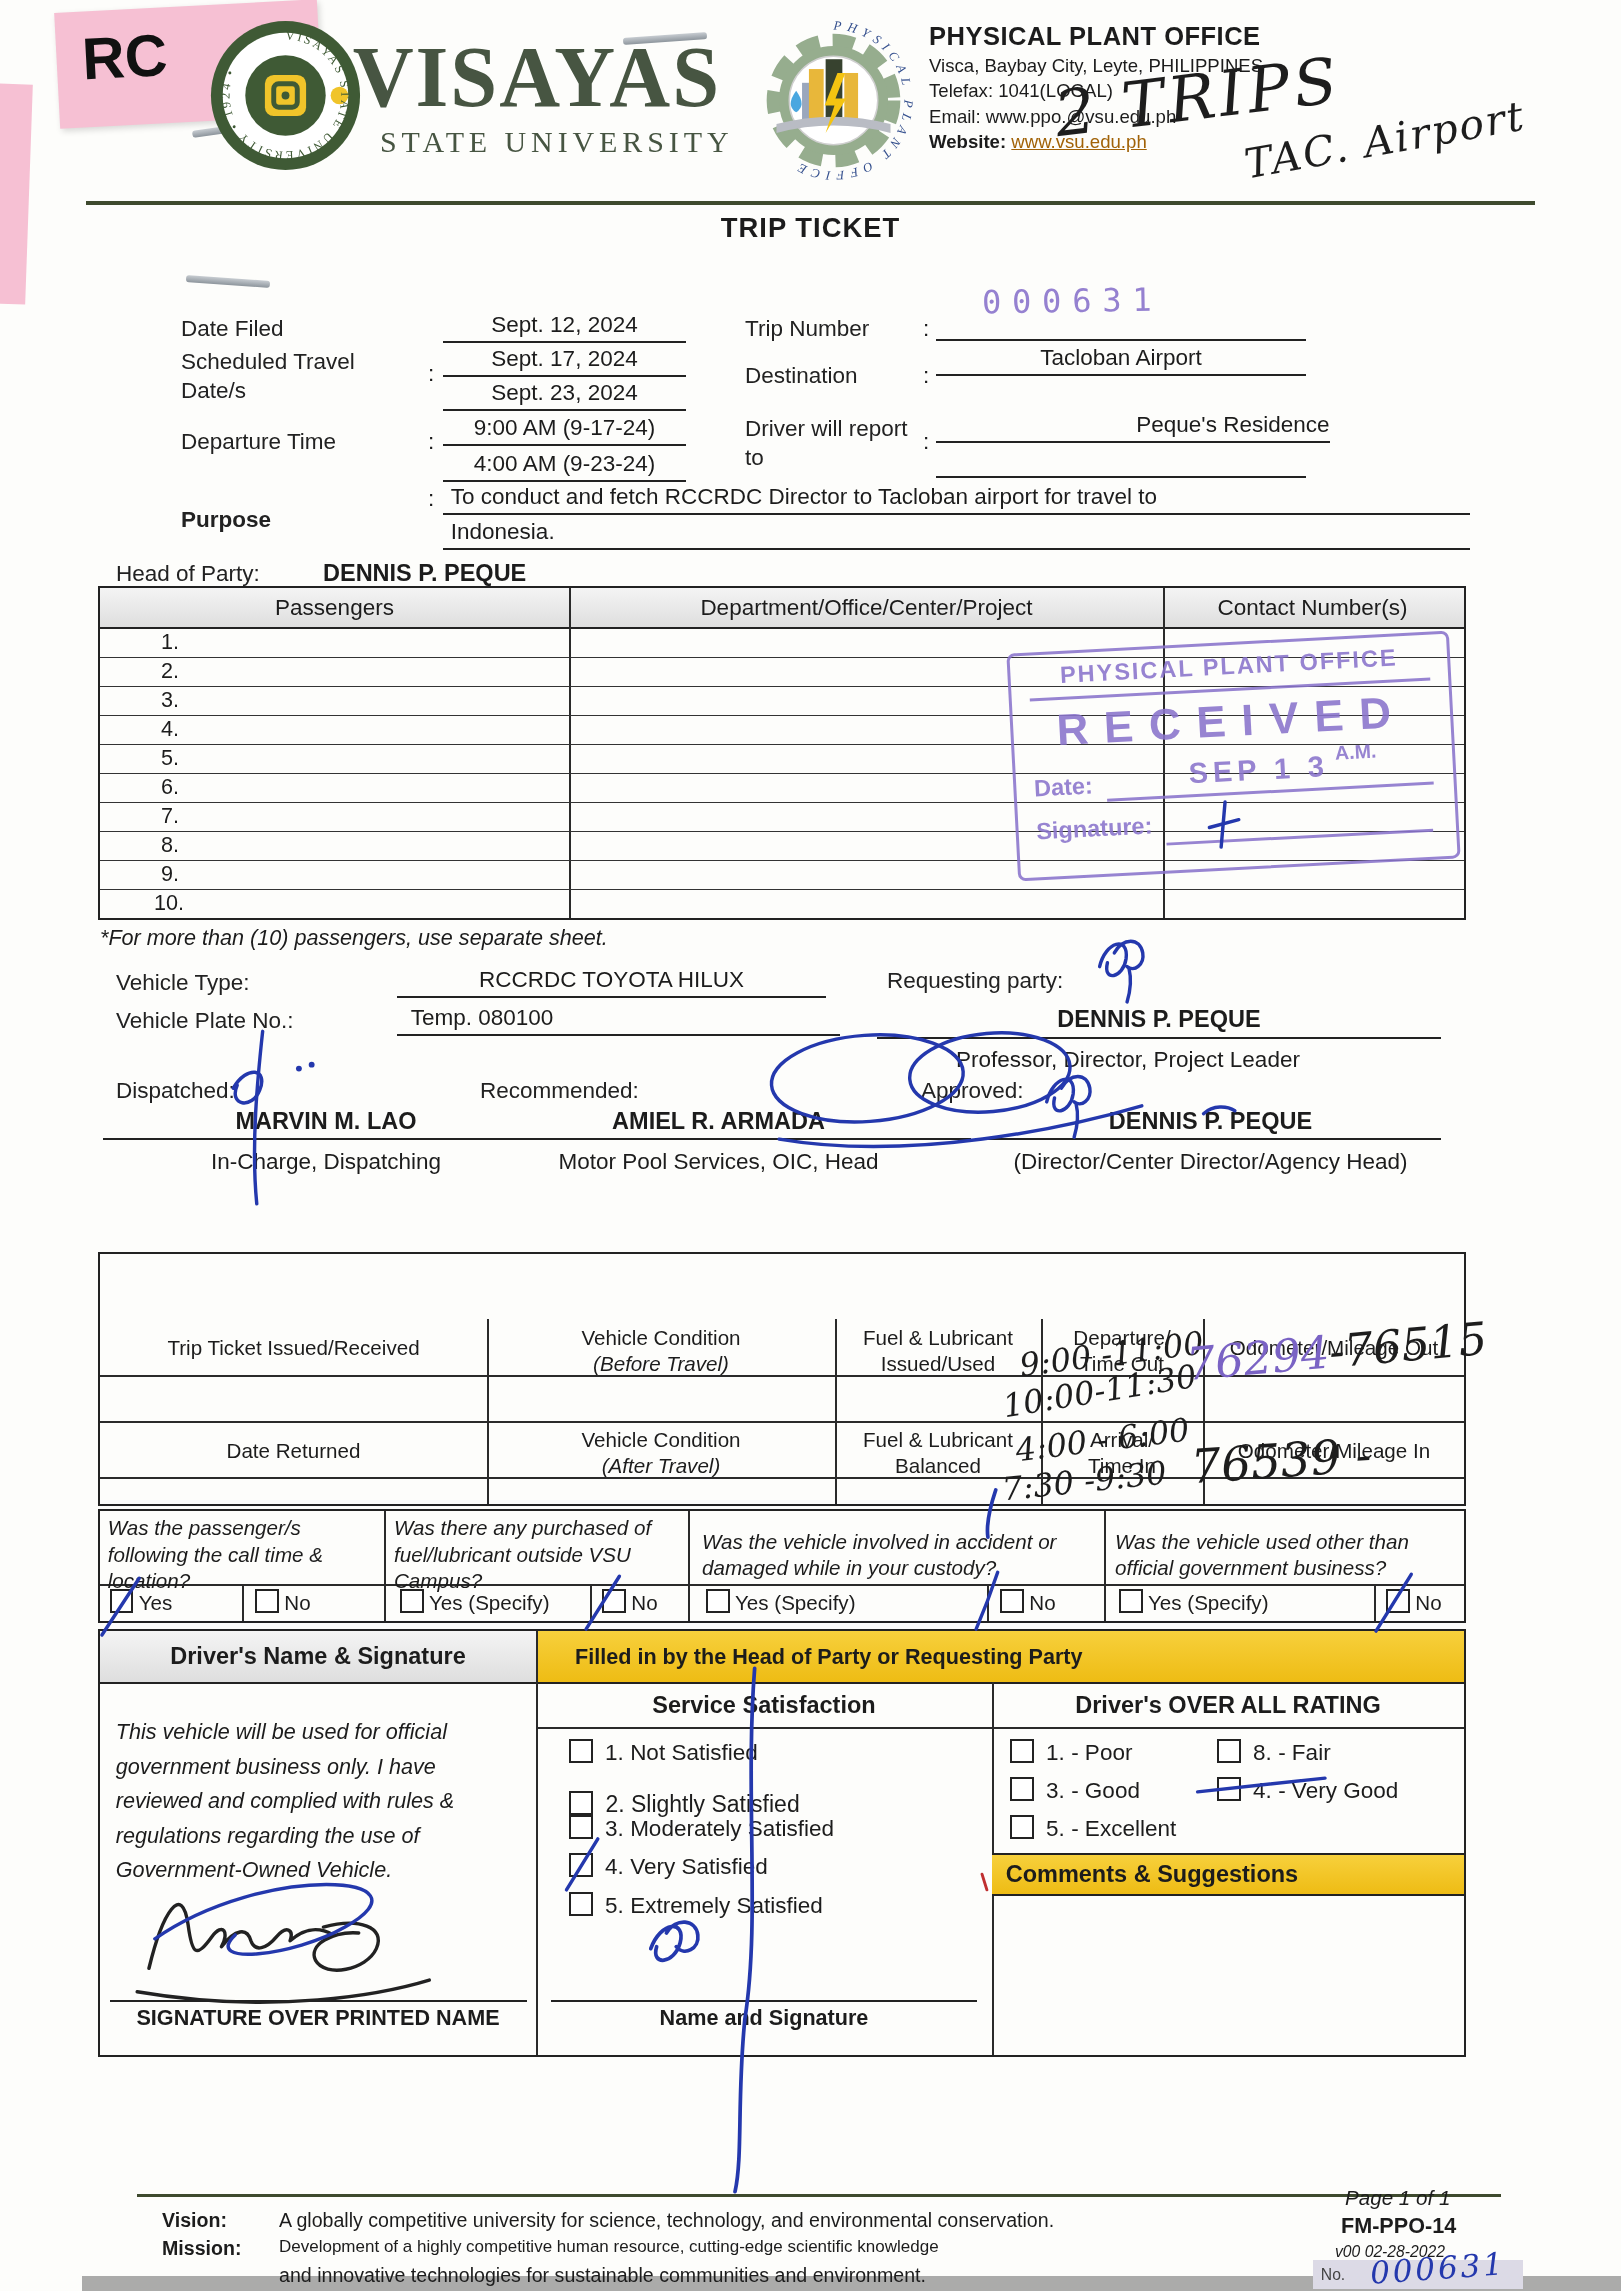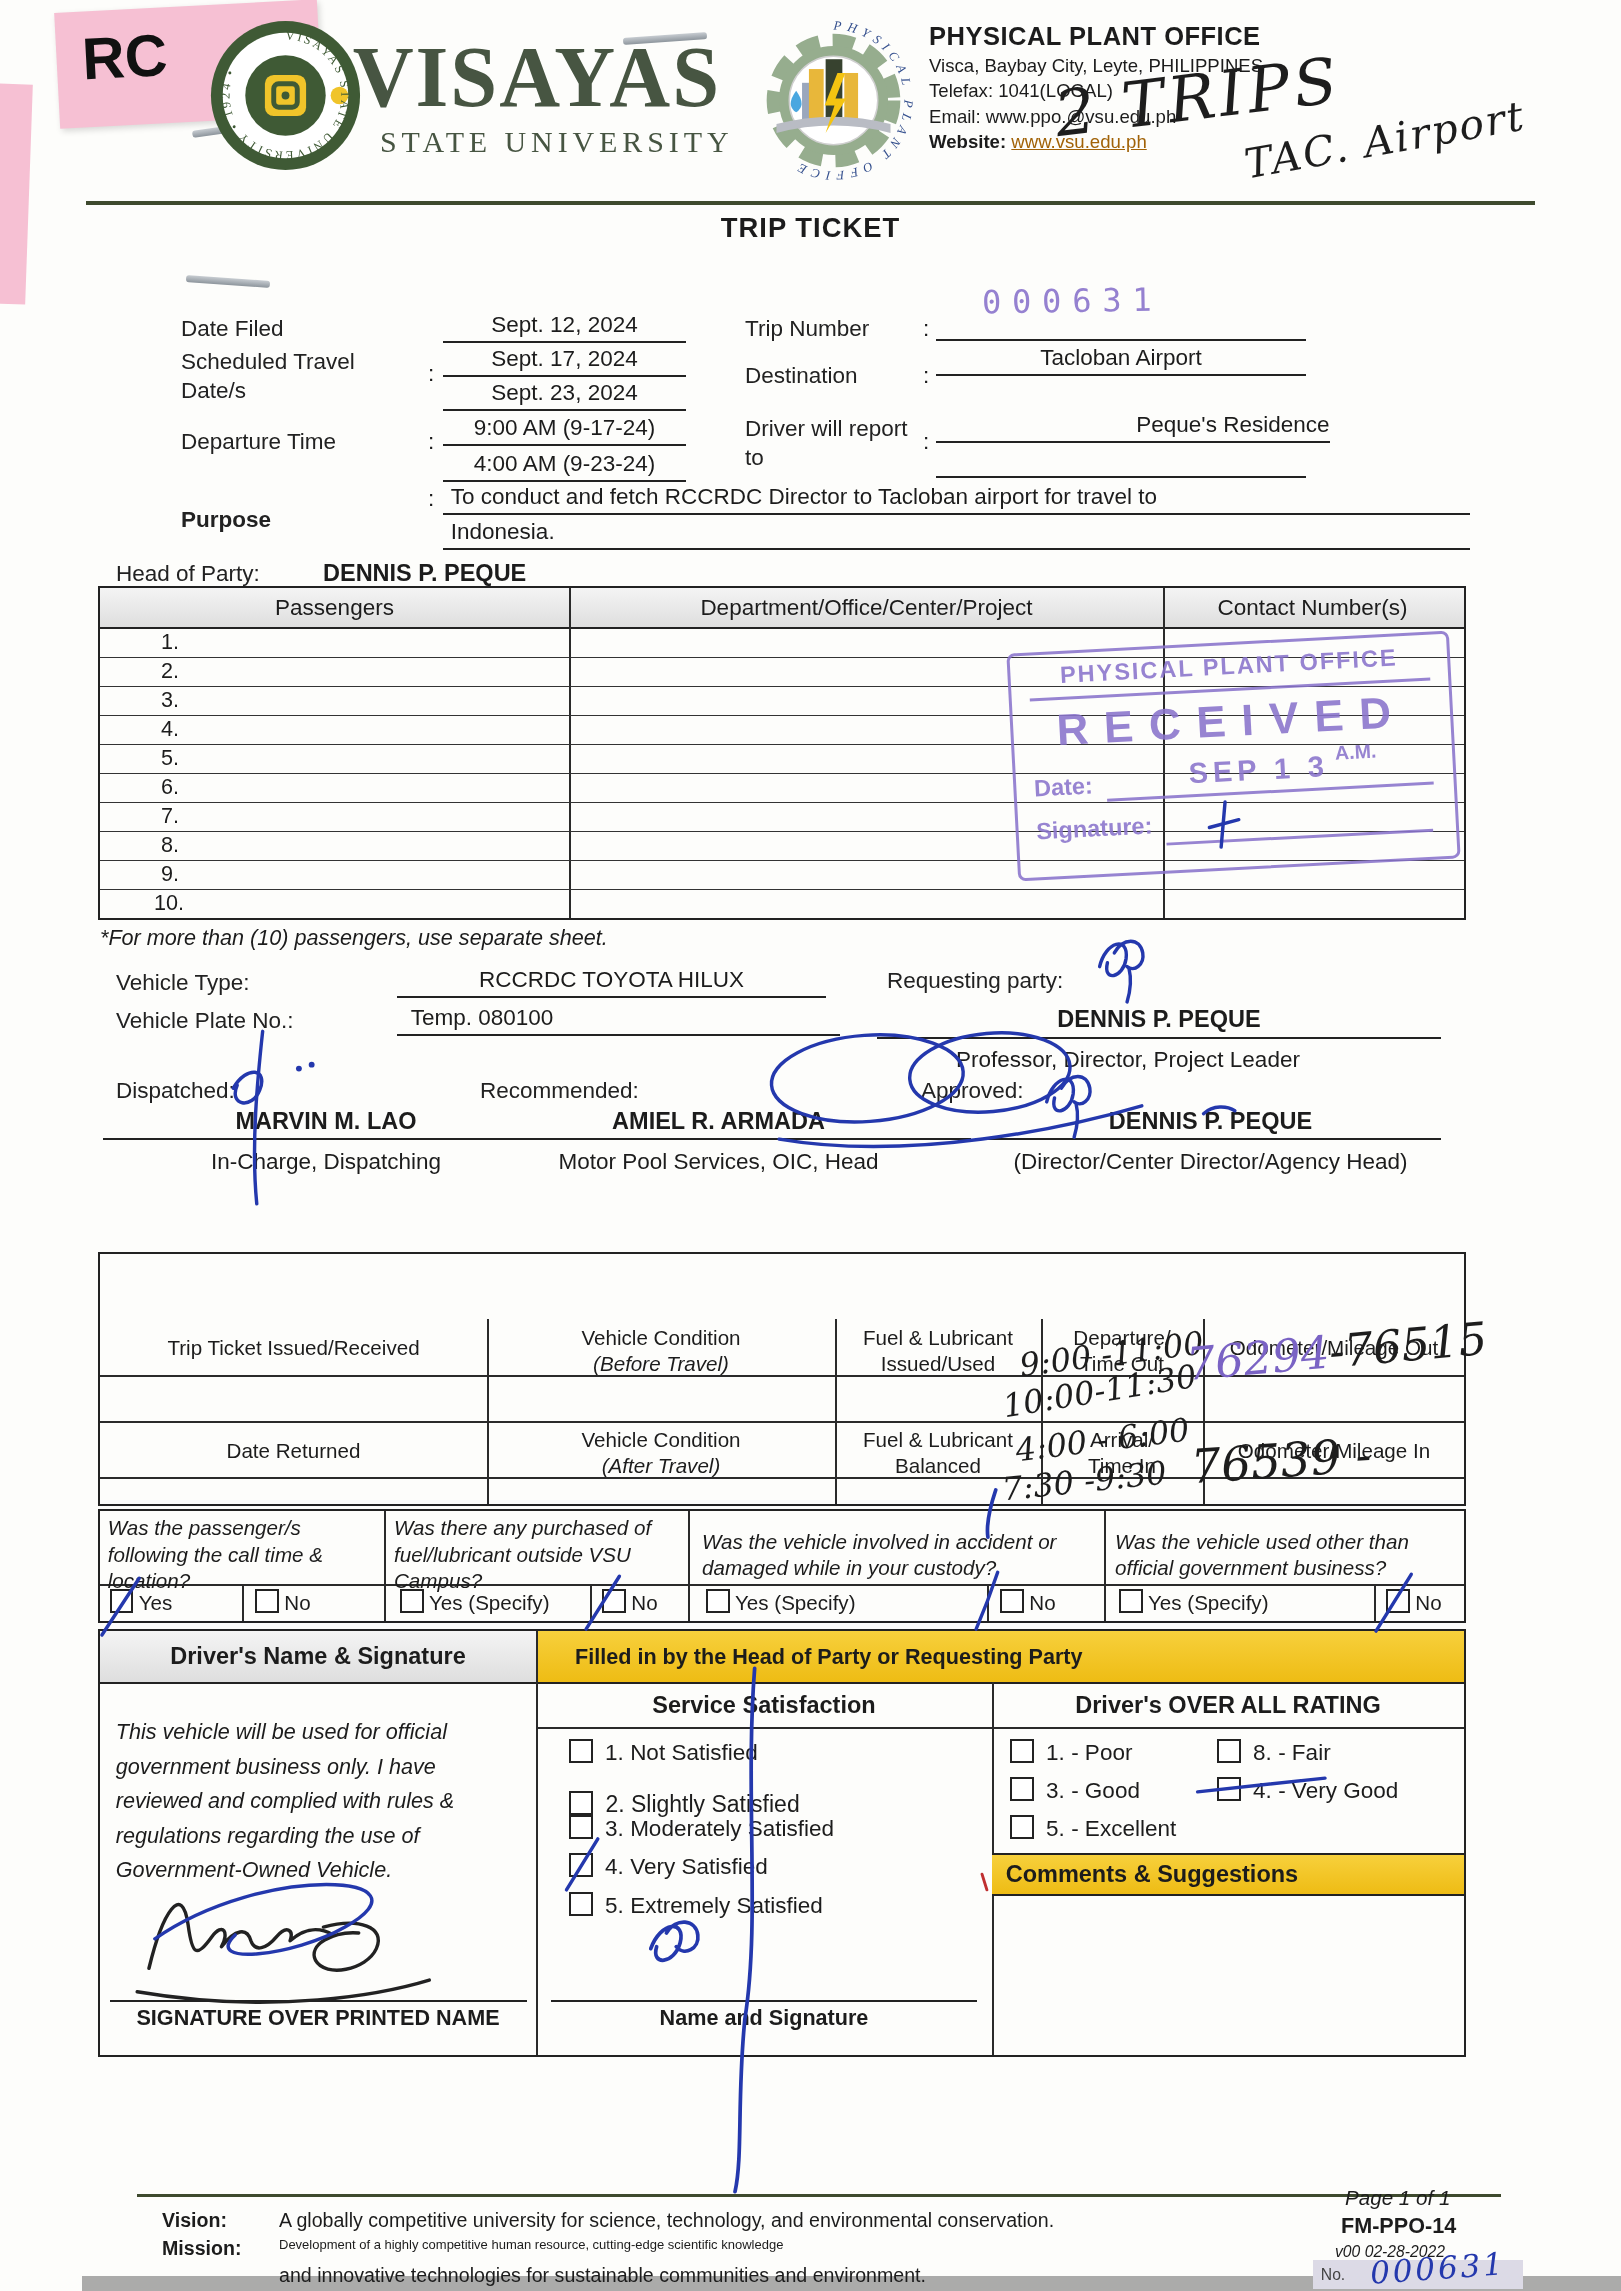--- a/index.html
+++ b/index.html
@@ -309,21 +309,21 @@
     <div class="abs" style="left:1117px;top:146px;font-size:22.5px;"><span class="cb"></span>&nbsp; <span>4. - Very Good</span></div>
     <div class="abs" style="left:910px;top:184px;font-size:22.5px;"><span class="cb"></span>&nbsp; <span>5. - Excellent</span></div>
     <div class="yellow b" style="position:absolute;left:892px;right:0;top:222px;height:39px;font-size:23.5px;line-height:39px;padding-left:13.7px;border-top:2.3px solid #222;border-bottom:2.3px solid #222;">Comments &amp; Suggestions</div>
     <div class="abs" style="left:892px;right:0;top:263px;bottom:0;"></div>
   </div>
 
   <div class="abs green-rule" style="left:137px;top:2194px;width:1364px;height:2.9px;"></div>
   <div class="abs b" style="left:162px;top:2209px;font-size:19.6px;">Vision:</div>
   <div class="abs" style="left:279px;top:2209px;font-size:19.6px;">A globally competitive university for science, technology, and environmental conservation.</div>
   <div class="abs b" style="left:162px;top:2237px;font-size:19.6px;">Mission:</div>
-  <div class="abs" style="left:279px;top:2237px;font-size:13px;">Development of a highly competitive human resource, cutting-edge scientific knowledge</div>
+  <div class="abs" style="left:279px;top:2237px;font-size:17px;">Development of a highly competitive human resource, cutting-edge scientific knowledge</div>
   <div class="abs" style="left:279px;top:2264px;font-size:19.6px;">and innovative technologies for sustainable communities and environment.</div>
   <div class="abs i" style="left:1345px;top:2186px;font-size:20.6px;">Page 1 of 1</div>
   <div class="abs b" style="left:1341px;top:2213px;font-size:21.6px;">FM-PPO-14</div>
   <div class="abs i" style="left:1335px;top:2243px;font-size:15.7px;">v00 02-28-2022</div>
   <div class="abs" style="left:1313px;top:2260px;width:210px;height:29px;background:#dcdae6;">
     <span style="position:absolute;left:7.8px;top:5.9px;font-size:15.7px;color:#444;">No.</span>
   </div>
   <div class="abs hw pen-blue" style="left:1370px;top:2250px;font-size:31px;transform:rotate(-4deg);letter-spacing:2.9px;">000631</div>
 
   <svg class="abs" style="left:0;top:0;pointer-events:none;" width="1621" height="2292" viewBox="0 0 1654 2338" fill="none" stroke-linecap="round" stroke-linejoin="round">

